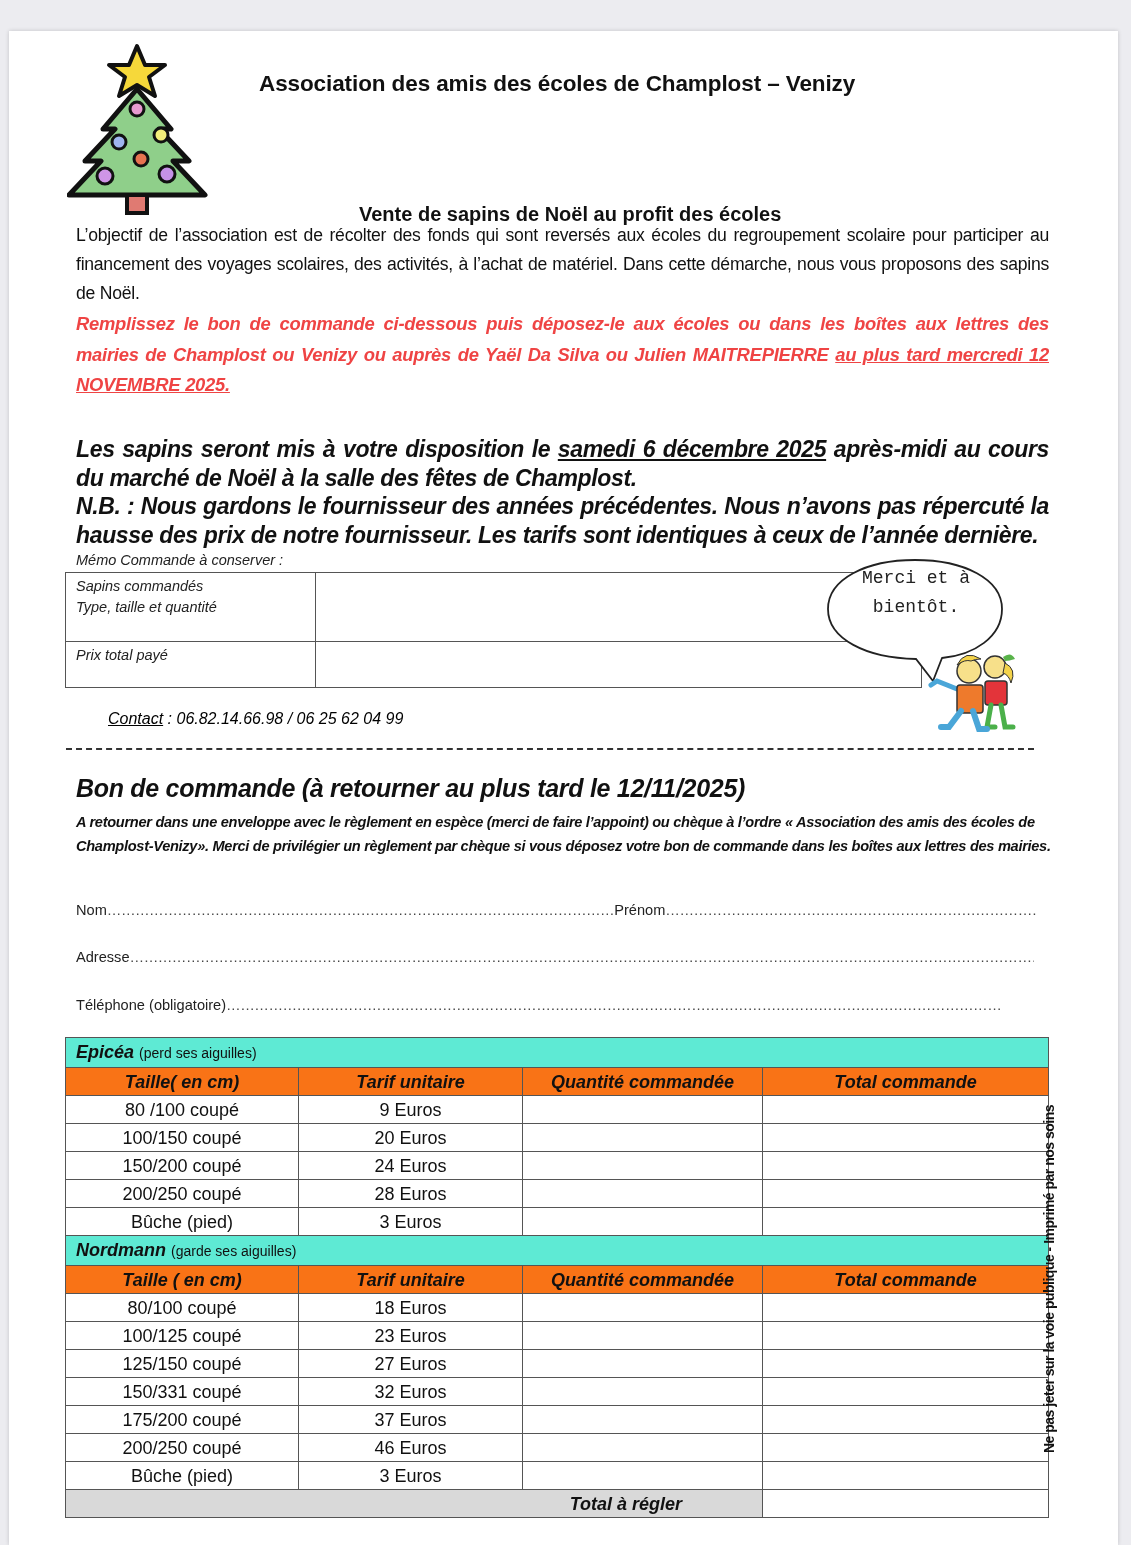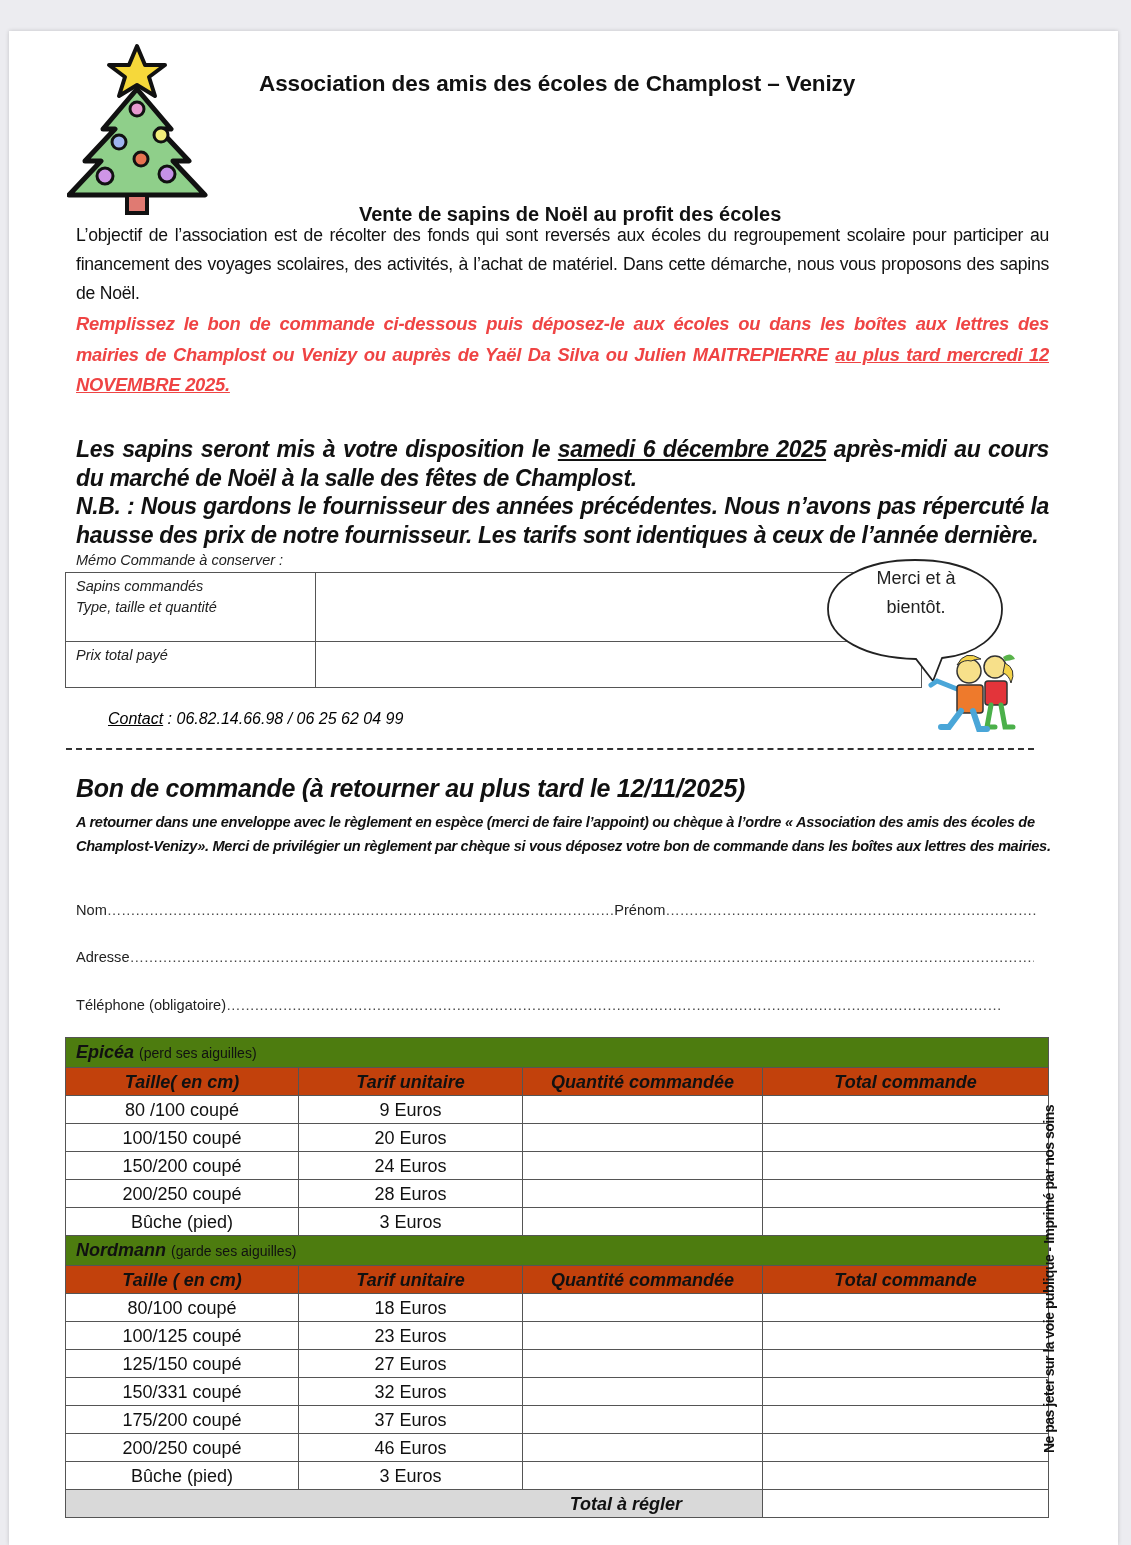--- a/index.html
+++ b/index.html
@@ -44,21 +44,21 @@
   .memo-table tr.r1 td { height: 69px; line-height: 21px; }
   .memo-table tr.r2 td { height: 46px; padding-top: 5px; }
   .memo-table td.c1 { width: 250px; }
 
   .contact { position: absolute; left: 67px; top: 679px; font-size: 16px; font-style: italic; color: #000000; margin-left: 32px; }
   .contact .u { text-decoration: underline; }
 
   .bubble { position: absolute; left: 815px; top: 526px; width: 182px; height: 130px; }
   .bubble-text {
     position: absolute; left: 818px; top: 533px; width: 178px; text-align: center;
-    font-size: 18px; line-height: 29px; color: #222;
+    font-size: 18px; line-height: 29px; color: #222; font-family: Liberation Mono, monospace;
   }
   .kids { position: absolute; left: 918px; top: 618px; width: 96px; height: 84px; }
 
   .cut-line {
     position: absolute; left: 57px; top: 717px; width: 968px; height: 0;
     border-top: 2px dashed #333;
   }
 
   .bon-title { position: absolute; left: 67px; top: 743px; font-size: 25px; font-weight: bold; font-style: italic; letter-spacing: -0.3px; }
   .bon-desc {
@@ -72,24 +72,24 @@
   .f-nom { top: 871px; width: 960px; }
   .f-adr { top: 918px; width: 958px; }
   .f-tel { top: 966px; width: 924px; }
 
   
   .order-table {
     position: absolute; left: 56px; top: 1006px; width: 984px; border-collapse: collapse;
     font-size: 18px; color: #111;
   }
   .order-table td { border: 1.5px solid #555; text-align: center; height: 28px; padding: 0; line-height: 26px; }
-  .order-table tr.section td { background: #4d7c0f; text-align: left; padding-left: 10px; height: 28px; line-height: 28px; }
+  .order-table tr.section td { background: #5eead4; text-align: left; padding-left: 10px; height: 28px; line-height: 28px; }
   .order-table tr.section .type { font-weight: bold; font-style: italic; font-size: 18px; }
   .order-table tr.section .note { font-size: 14px; }
-  .order-table tr.head td { background: #c2410c; font-weight: bold; font-style: italic; font-size: 18px; }
+  .order-table tr.head td { background: #f97316; font-weight: bold; font-style: italic; font-size: 18px; }
   .order-table td.c1 { width: 233px; }
   .order-table td.c2 { width: 224px; }
   .order-table td.c3 { width: 240px; }
   .order-table tr.total td.lbl { background: #d9d9d9; font-weight: bold; font-style: italic; text-align: right; padding-right: 80px; }
   .order-table tr.total td.val { background: #fff; }
 
   .side-note {
     position: absolute; left: 1032px; top: 1422px; transform-origin: 0 0; transform: rotate(-90deg);
     font-size: 14px; font-weight: bold; white-space: nowrap; letter-spacing: -0.5px;
   }

